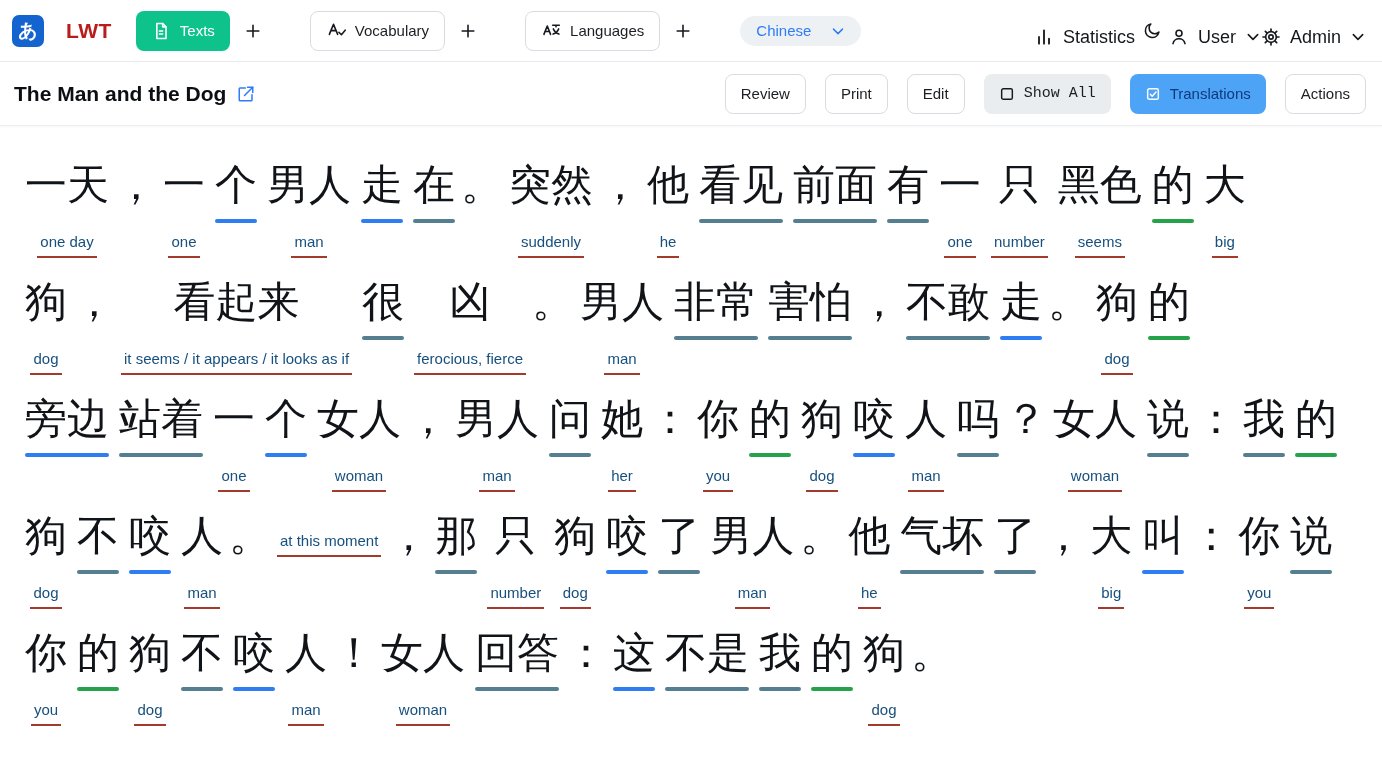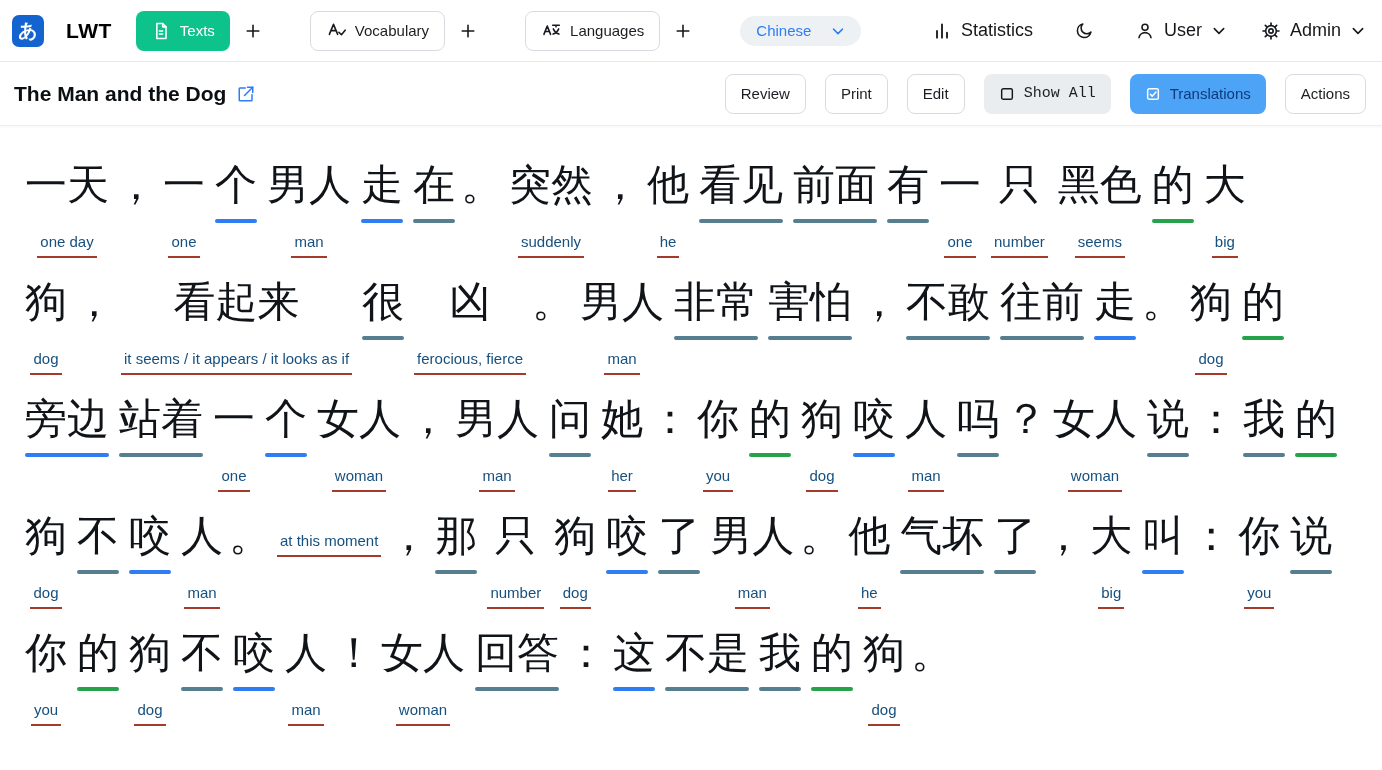--- a/index.html
+++ b/index.html
@@ -11,31 +11,31 @@
     font-family:"Liberation Sans","DejaVu Sans",sans-serif;color:var(--ink);}
   svg{display:block;}
   .ic{width:20px;height:20px;stroke:var(--ink);stroke-width:1.9;fill:none;stroke-linecap:round;stroke-linejoin:round;}
   .ic-sm{width:16px;height:16px;}
   button{font-family:inherit;cursor:pointer;background:none;border:none;color:inherit;}
 
   
   .nav{height:62px;display:flex;align-items:center;padding:0 16px 0 12px;border-bottom:1px solid #e7e9ec;background:#fff;}
   .logo{width:32px;height:32px;border-radius:7px;background:#1464cf;color:#fff;display:flex;align-items:center;justify-content:center;
     font-size:19px;font-weight:bold;margin-right:22px;}
-  .brand{font-size:21px;font-weight:bold;letter-spacing:.5px;margin-right:24px;color:#000000;}
+  .brand{font-size:21px;font-weight:bold;letter-spacing:.5px;margin-right:24px;color:#b91c1c;}
   .navgroup{display:flex;align-items:center;gap:6px;margin-right:40px;}
   .btn{height:40px;display:inline-flex;align-items:center;gap:9px;padding:0 15px;border-radius:8px;
     border:1px solid #d8dce1;background:#fff;font-size:15px;color:#1b1f23;}
   .btn-texts{background:var(--texts-green);border:none;color:#fff;font-weight:500;}
   .btn-texts .ic{stroke:#fff;}
   .iconbtn{width:34px;height:34px;display:flex;align-items:center;justify-content:center;border-radius:6px;}
   .pill{height:30px;display:inline-flex;align-items:center;gap:18px;padding:0 14px 0 16px;border-radius:20px;
     background:#eef1f4;color:var(--accent);font-size:15px;}
   .pill .ic{stroke:var(--accent);width:18px;height:18px;}
-  .nav-right{margin-left:auto;display:flex;align-items:center;gap:34px;}
+  .nav-right{margin-left:auto;display:flex;align-items:flex-end;}
   .navlink{display:flex;align-items:center;gap:9px;font-size:18px;font-weight:500;color:#15181b;cursor:pointer;}
   .navlink .chev{width:16px;height:16px;}
 
   
   .pagebar{height:64px;display:flex;align-items:center;padding:0 16px 0 14px;border-bottom:1px solid #eceef1;
     box-shadow:0 1px 2px rgba(0,0,0,.04);background:#fff;}
   .title{font-size:21px;font-weight:bold;color:#0c0f12;display:flex;align-items:center;gap:11px;}
   .title .ic{stroke:var(--accent);width:18px;height:18px;}
   .pagebtns{margin-left:auto;display:flex;align-items:center;gap:19px;}
   .btn-showall{background:var(--showall-bg);border:none;font-family:Liberation Mono, monospace;}
@@ -324,25 +324,20 @@
         </span>
       </span><span class="tok punct">
         <span class="zh">，</span>
         <span class="sub"></span>
       </span><span class="tok">
         <span class="zh">不敢</span>
         <span class="sub">
           <span class="bar" style="background: rgb(85, 127, 144);"></span>
         </span>
       </span><span class="tok">
-        <span class="zh">往前</span>
-        <span class="sub">
-          <span class="bar" style="background: rgb(85, 127, 144);"></span>
-        </span>
-      </span><span class="tok">
         <span class="zh">走</span>
         <span class="sub">
           <span class="bar" style="background: rgb(46, 125, 242);"></span>
         </span>
       </span><span class="tok punct">
         <span class="zh">。</span>
         <span class="sub"></span>
       </span><span class="tok">
         <span class="zh">狗</span>
         <span class="sub">

